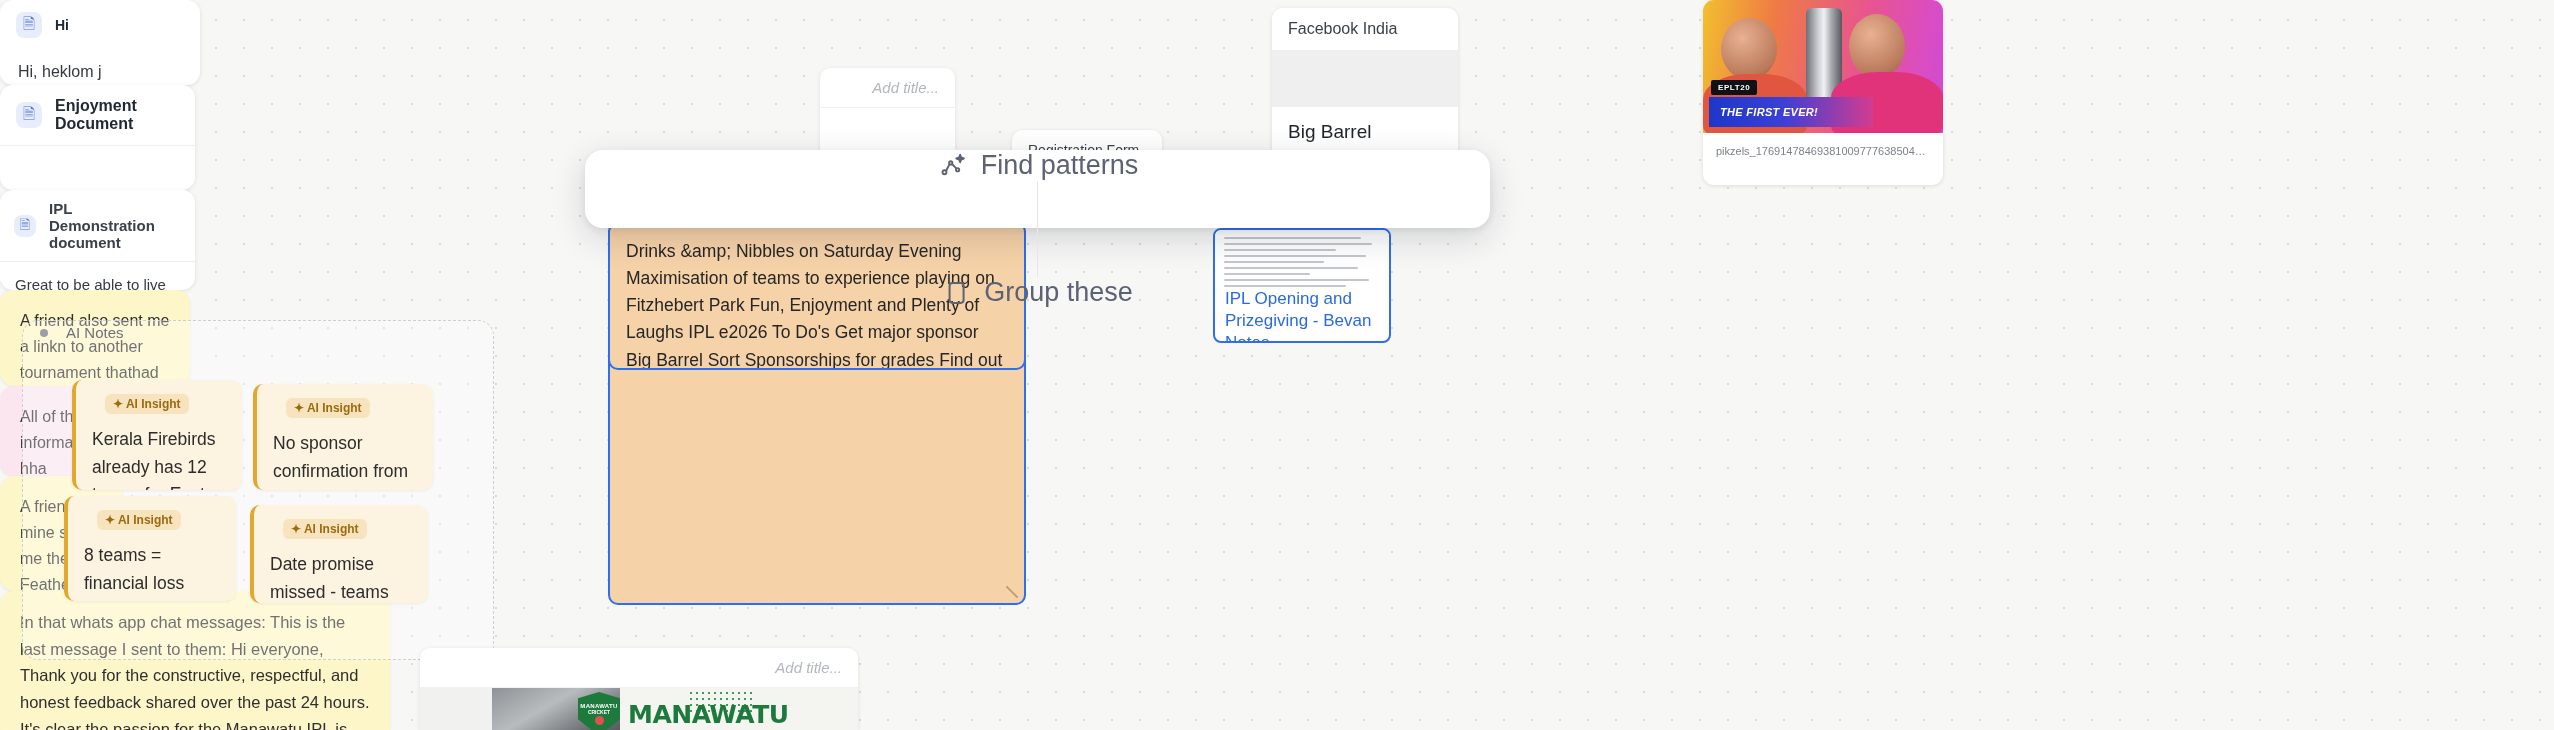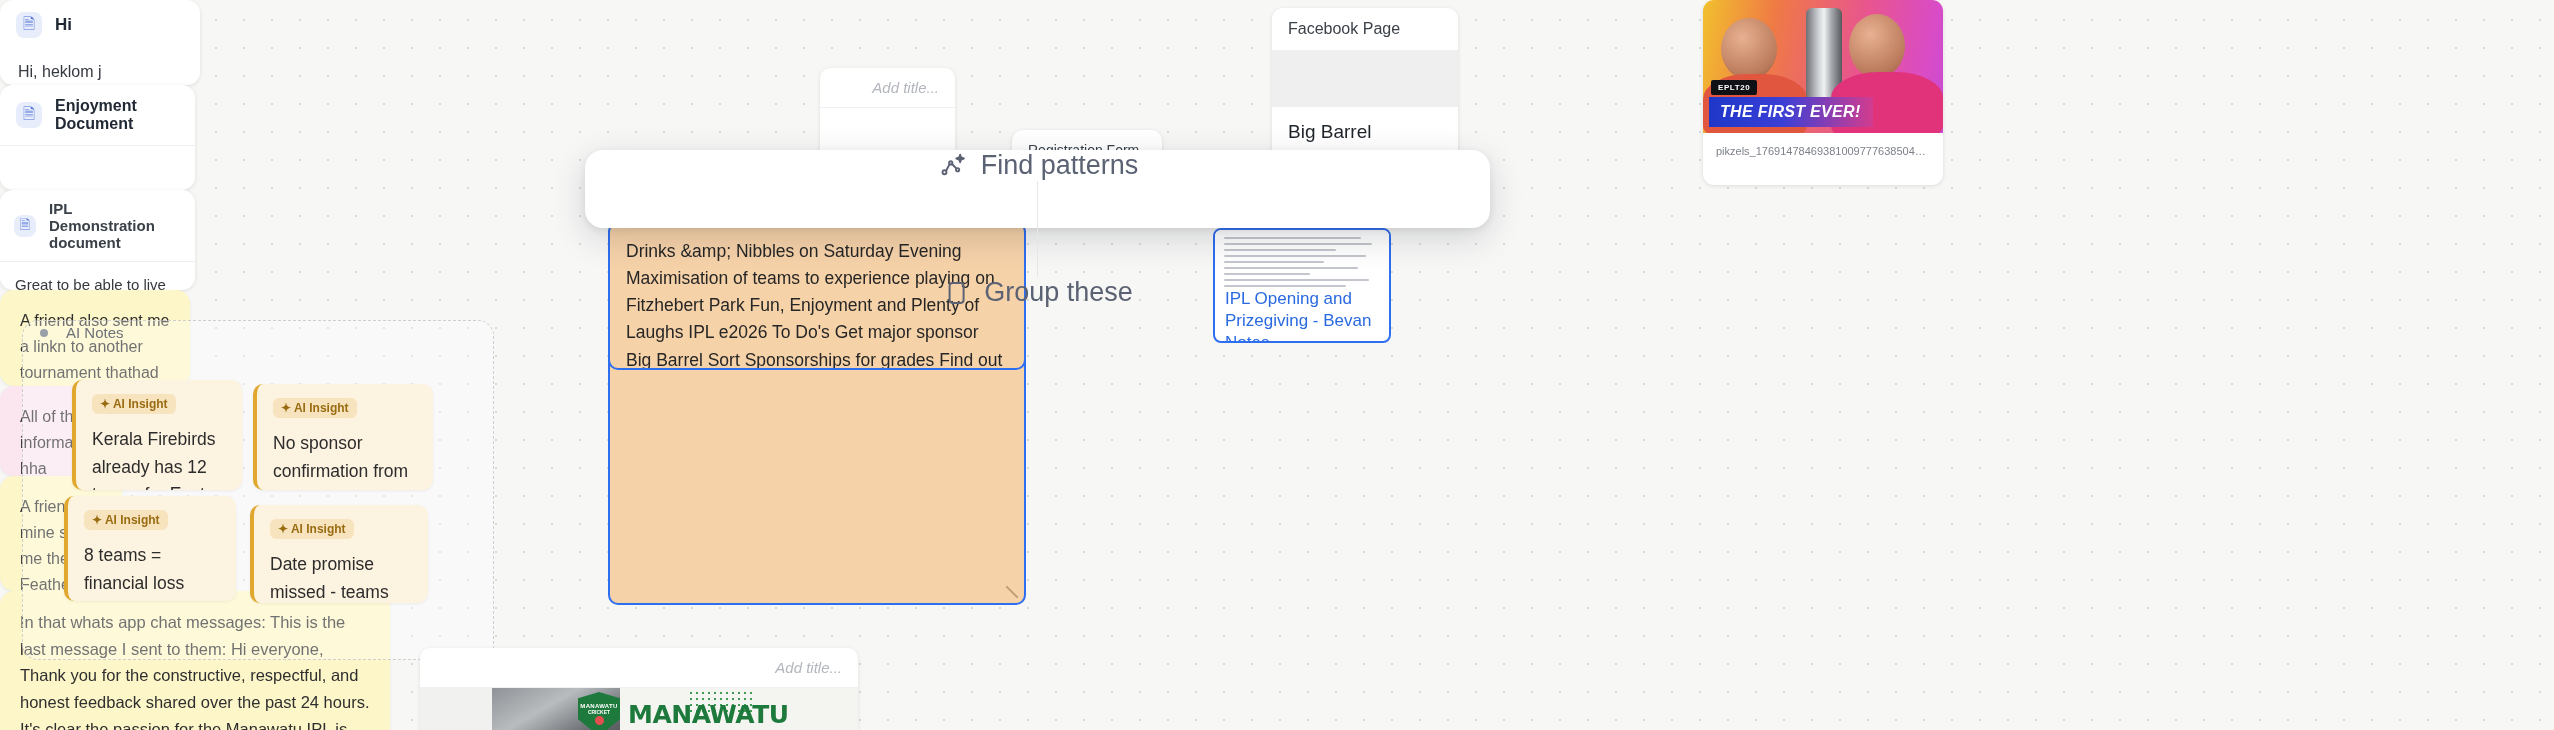--- a/index.html
+++ b/index.html
@@ -70,21 +70,21 @@
     border-left: 4px solid #e0a82e;
     border-radius: 10px;
     padding: 14px 16px 16px 16px;
     overflow: hidden;
     box-shadow: 0 1px 3px rgba(0,0,0,.06);
   }
   .insight .chip {
     display: inline-block;
     background: #f7e4bf; color: #9a6c12;
     font-size: 12px; font-weight: bold;
-    border-radius: 6px; padding: 3px 8px; margin-bottom: 12px;
+    border-radius: 6px; padding: 3px 8px; margin-bottom: 12px; margin-left: 13px;
   }
   .insight .txt { font-size: 17.5px; line-height: 1.58; color: #2c2c2c; }
 
   
   #ai-toolbar {
     position: absolute; left: 585px; top: 150px;
     width: 905px; height: 78px;
     background: #ffffff; border-radius: 18px;
     box-shadow: 0 10px 34px rgba(20,25,40,.16), 0 2px 7px rgba(20,25,40,.08);
     display: flex; align-items: center; z-index: 60; flex-direction: column;
@@ -176,21 +176,21 @@
     background: #101114; color: #fff; font-size: 8px; font-weight: bold;
     letter-spacing: .6px; padding: 3px 7px; border-radius: 2px;
   }
   .vt-banner {
     position: absolute; left: 6px; bottom: 6px; width: 164px; height: 30px;
     background: linear-gradient(90deg,#1e37c9 0%,#3b3fd6 45%,#d33c8f 100%);
     display: flex; align-items: center; padding-left: 11px;
   }
   .vt-banner span {
     color: #fff; font-weight: bold; font-style: italic;
-    font-size: 16px; letter-spacing: .3px;
+    font-size: 11px; letter-spacing: .3px;
   }
   #vid-cap {
     background: #fff; padding: 12px 13px 14px;
     font-size: 11px; color: #7d8189;
     white-space: nowrap; overflow: hidden; text-overflow: ellipsis;
   }
   #poster-img { position: relative; width: 358px; height: 52px; overflow: hidden; background: #f1f1ef; }
   #poster-photo {
     position: absolute; left: 72px; top: 0; width: 118px; height: 52px;
     background: linear-gradient(150deg,#8f9296,#b9bcbf 40%,#6e7175 75%,#4e5155);
@@ -248,21 +248,21 @@
 
   <div class="addtitle" style="left:820px;top:68px;width:135px;height:110px;">
     <div class="ph">Add title...</div>
   </div>
 
   <div class="fbcard" style="left:1012px;top:130px;width:150px;height:90px;">
     <div class="fb-head" style="font-size:14px;border:none;">Registration Form</div>
   </div>
 
   <div class="fbcard" style="left:1272px;top:8px;width:186px;height:152px;">
-    <div class="fb-head">Facebook Page</div>
+    <div class="fb-head">Facebook India</div>
     <div class="fb-img" style="height:56px;"></div>
     <div class="fb-title">Big Barrel Manawatu Cricket IPL Cup | Palmerston North</div>
 
   </div>
 
   <div id="vid-card" class="fbcard">
     <div id="vid-thumb">
       <div class="vt-trophy"></div>
       <div class="vt-head" style="left:18px;top:18px;width:56px;height:62px;"></div>
       <div class="vt-body" style="left:0px;top:74px;width:104px;height:60px;background:#e0563e;"></div>
@@ -272,21 +272,21 @@
       <div class="vt-banner">
         <span>THE FIRST EVER!</span>
       </div>
     </div>
     <div id="vid-cap">pikzels_17691478469381009777638504401769147846933...</div>
   </div>
 
   <div class="doccard" style="left:2000px;top:63px;width:200px;height:85px;">
     <div class="doc-head" style="padding:12px 16px;border:none;">
       <span class="doc-icon" style="width:26px;height:26px;font-size:15px;">🗎</span>
-      <span class="title" style="font-size:17px;">Hi</span>
+      <span class="title" style="font-size:14px;">Hi</span>
     </div>
     <div class="doc-body" style="padding:10px 18px;font-size:16px;">Hi, heklom j</div>
   </div>
 
   <div id="orange-note-tail">
     <div class="resize-handle"></div>
   </div>
   <div id="orange-note">
     <div>Drinks &amp;amp; Nibbles on Saturday Evening Maximisation of teams to experience playing on Fitzhebert Park Fun, Enjoyment and Plenty of Laughs IPL e2026 To Do's Get major sponsor Big Barrel Sort Sponsorships for grades Find out where the cup has gone? Does KSG want to sponsor anything in the IPL? Sort out medals for the IPL 2026 winners Sort out/Organise Trophies for Tier 2,3 &amp;amp; 4 winners. Do we have enough scoreboards and sets of stumps? Little India to…</div>
   </div>

